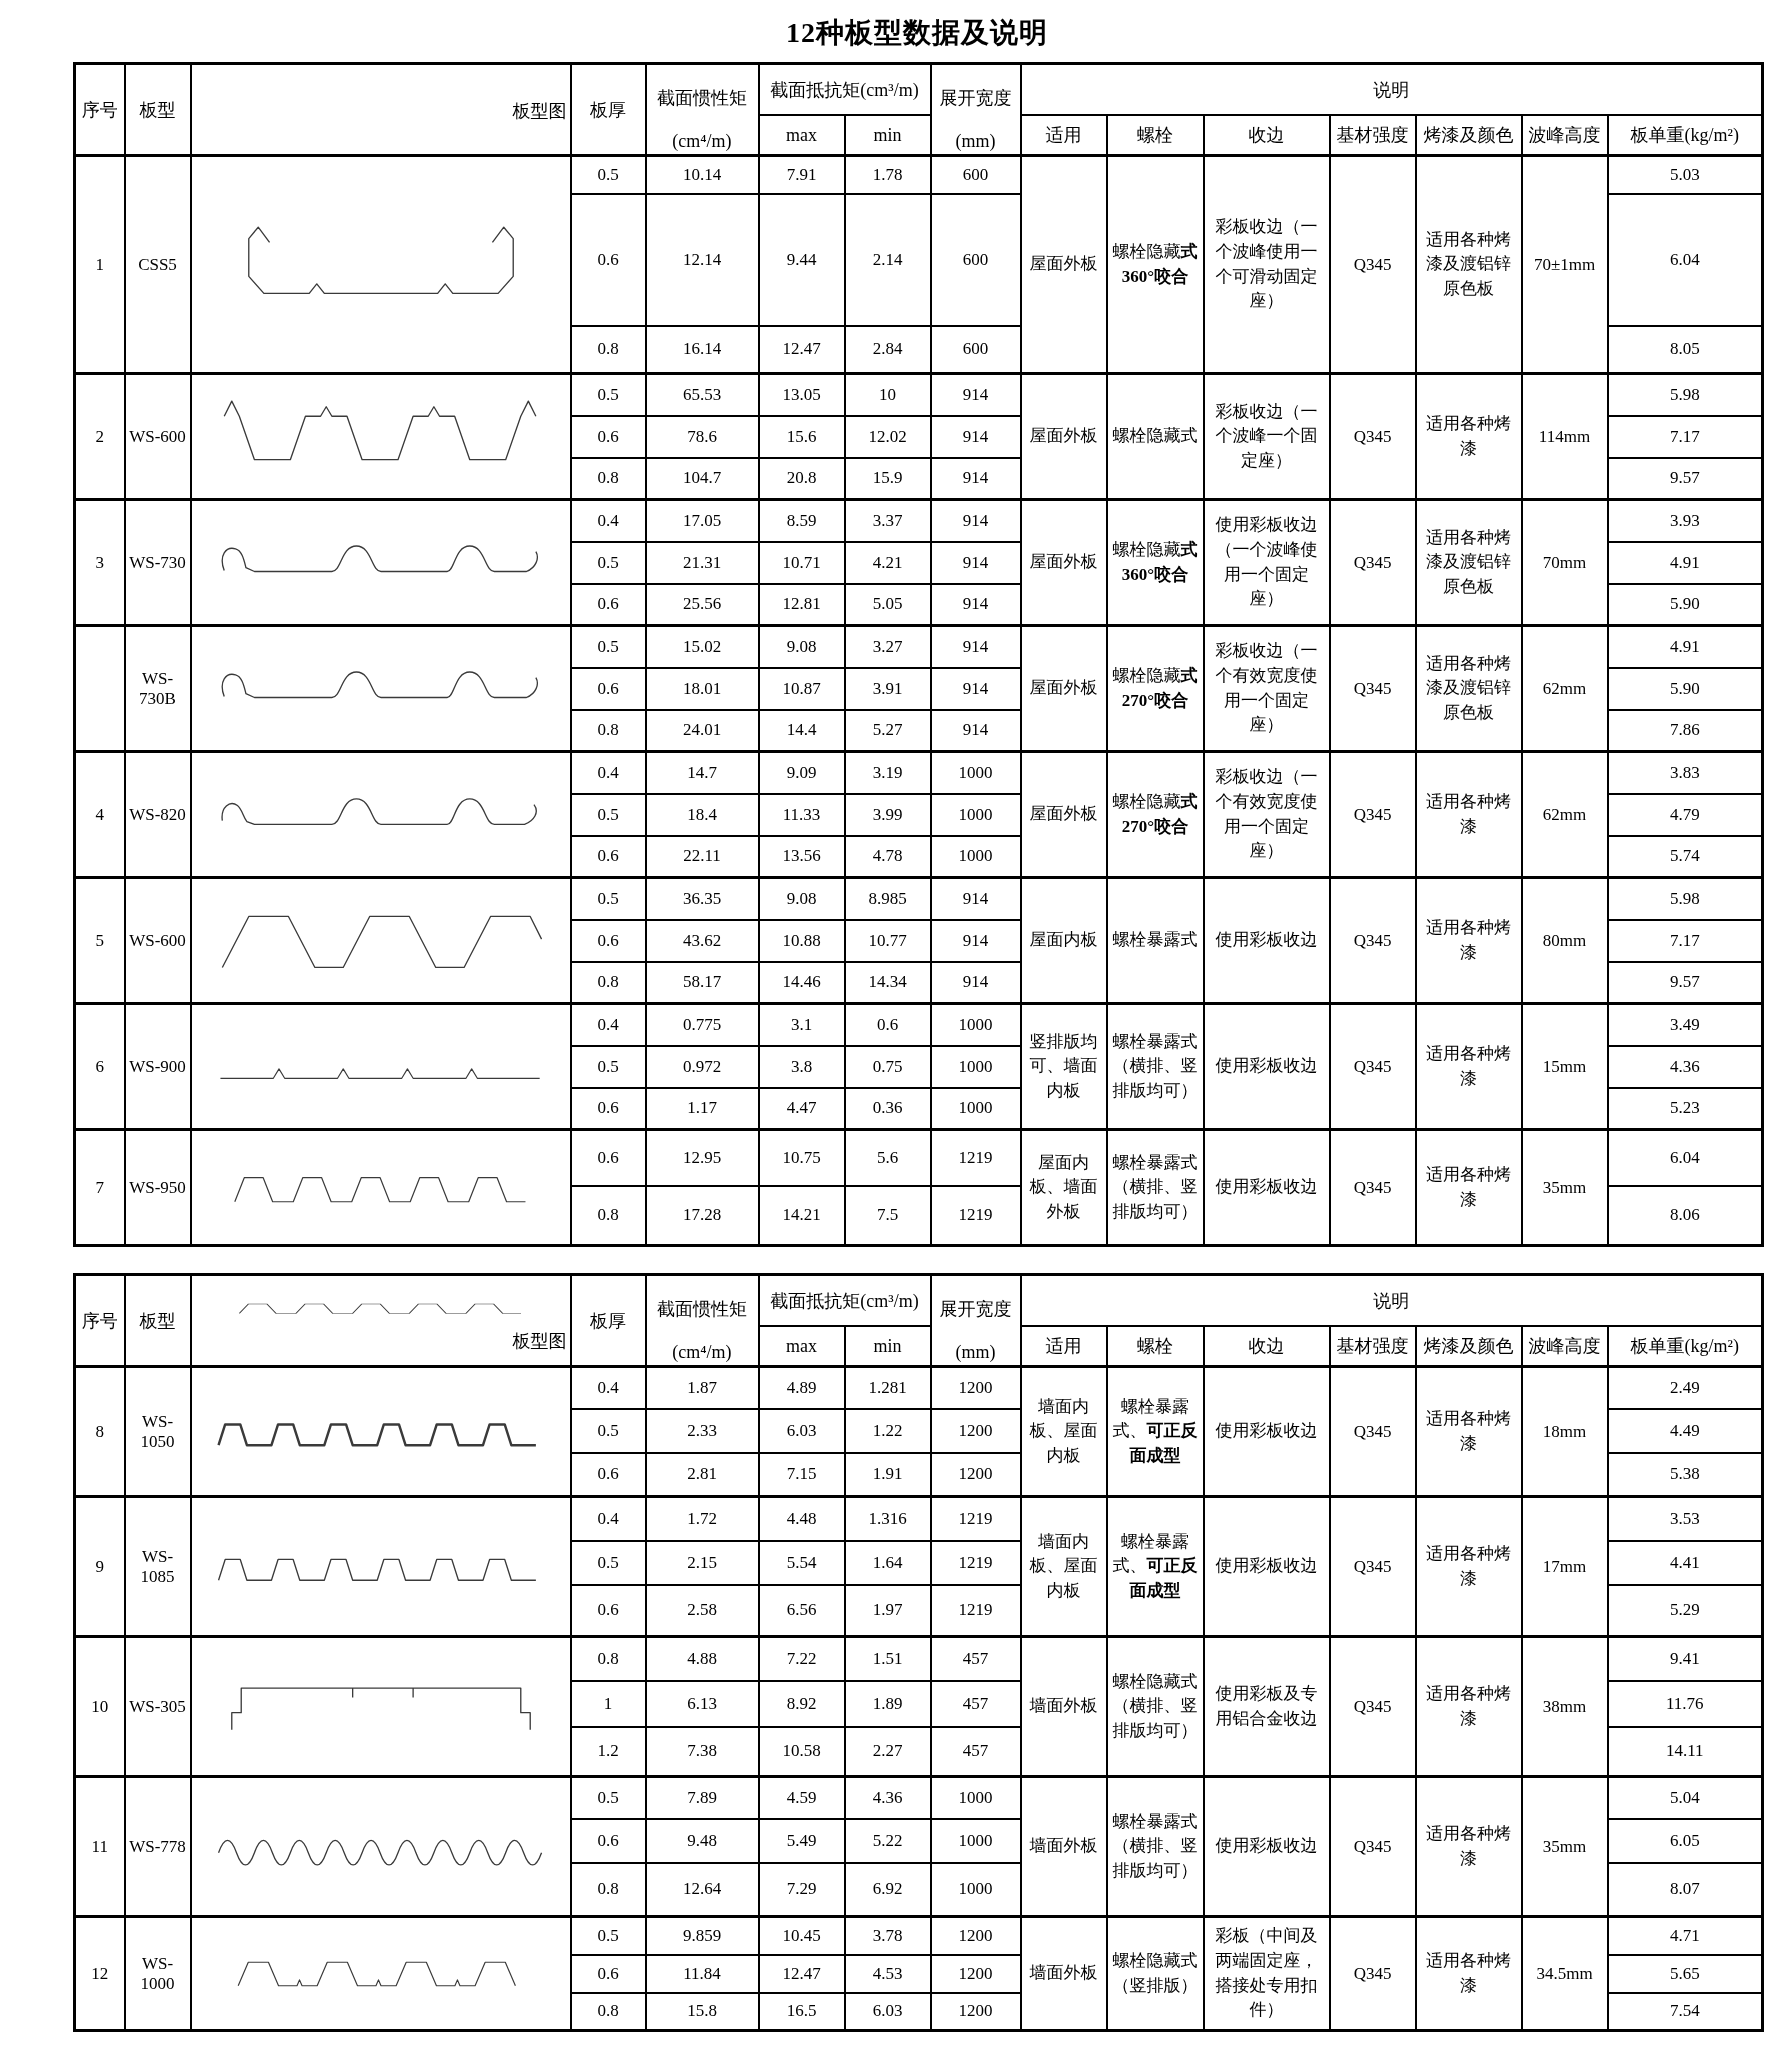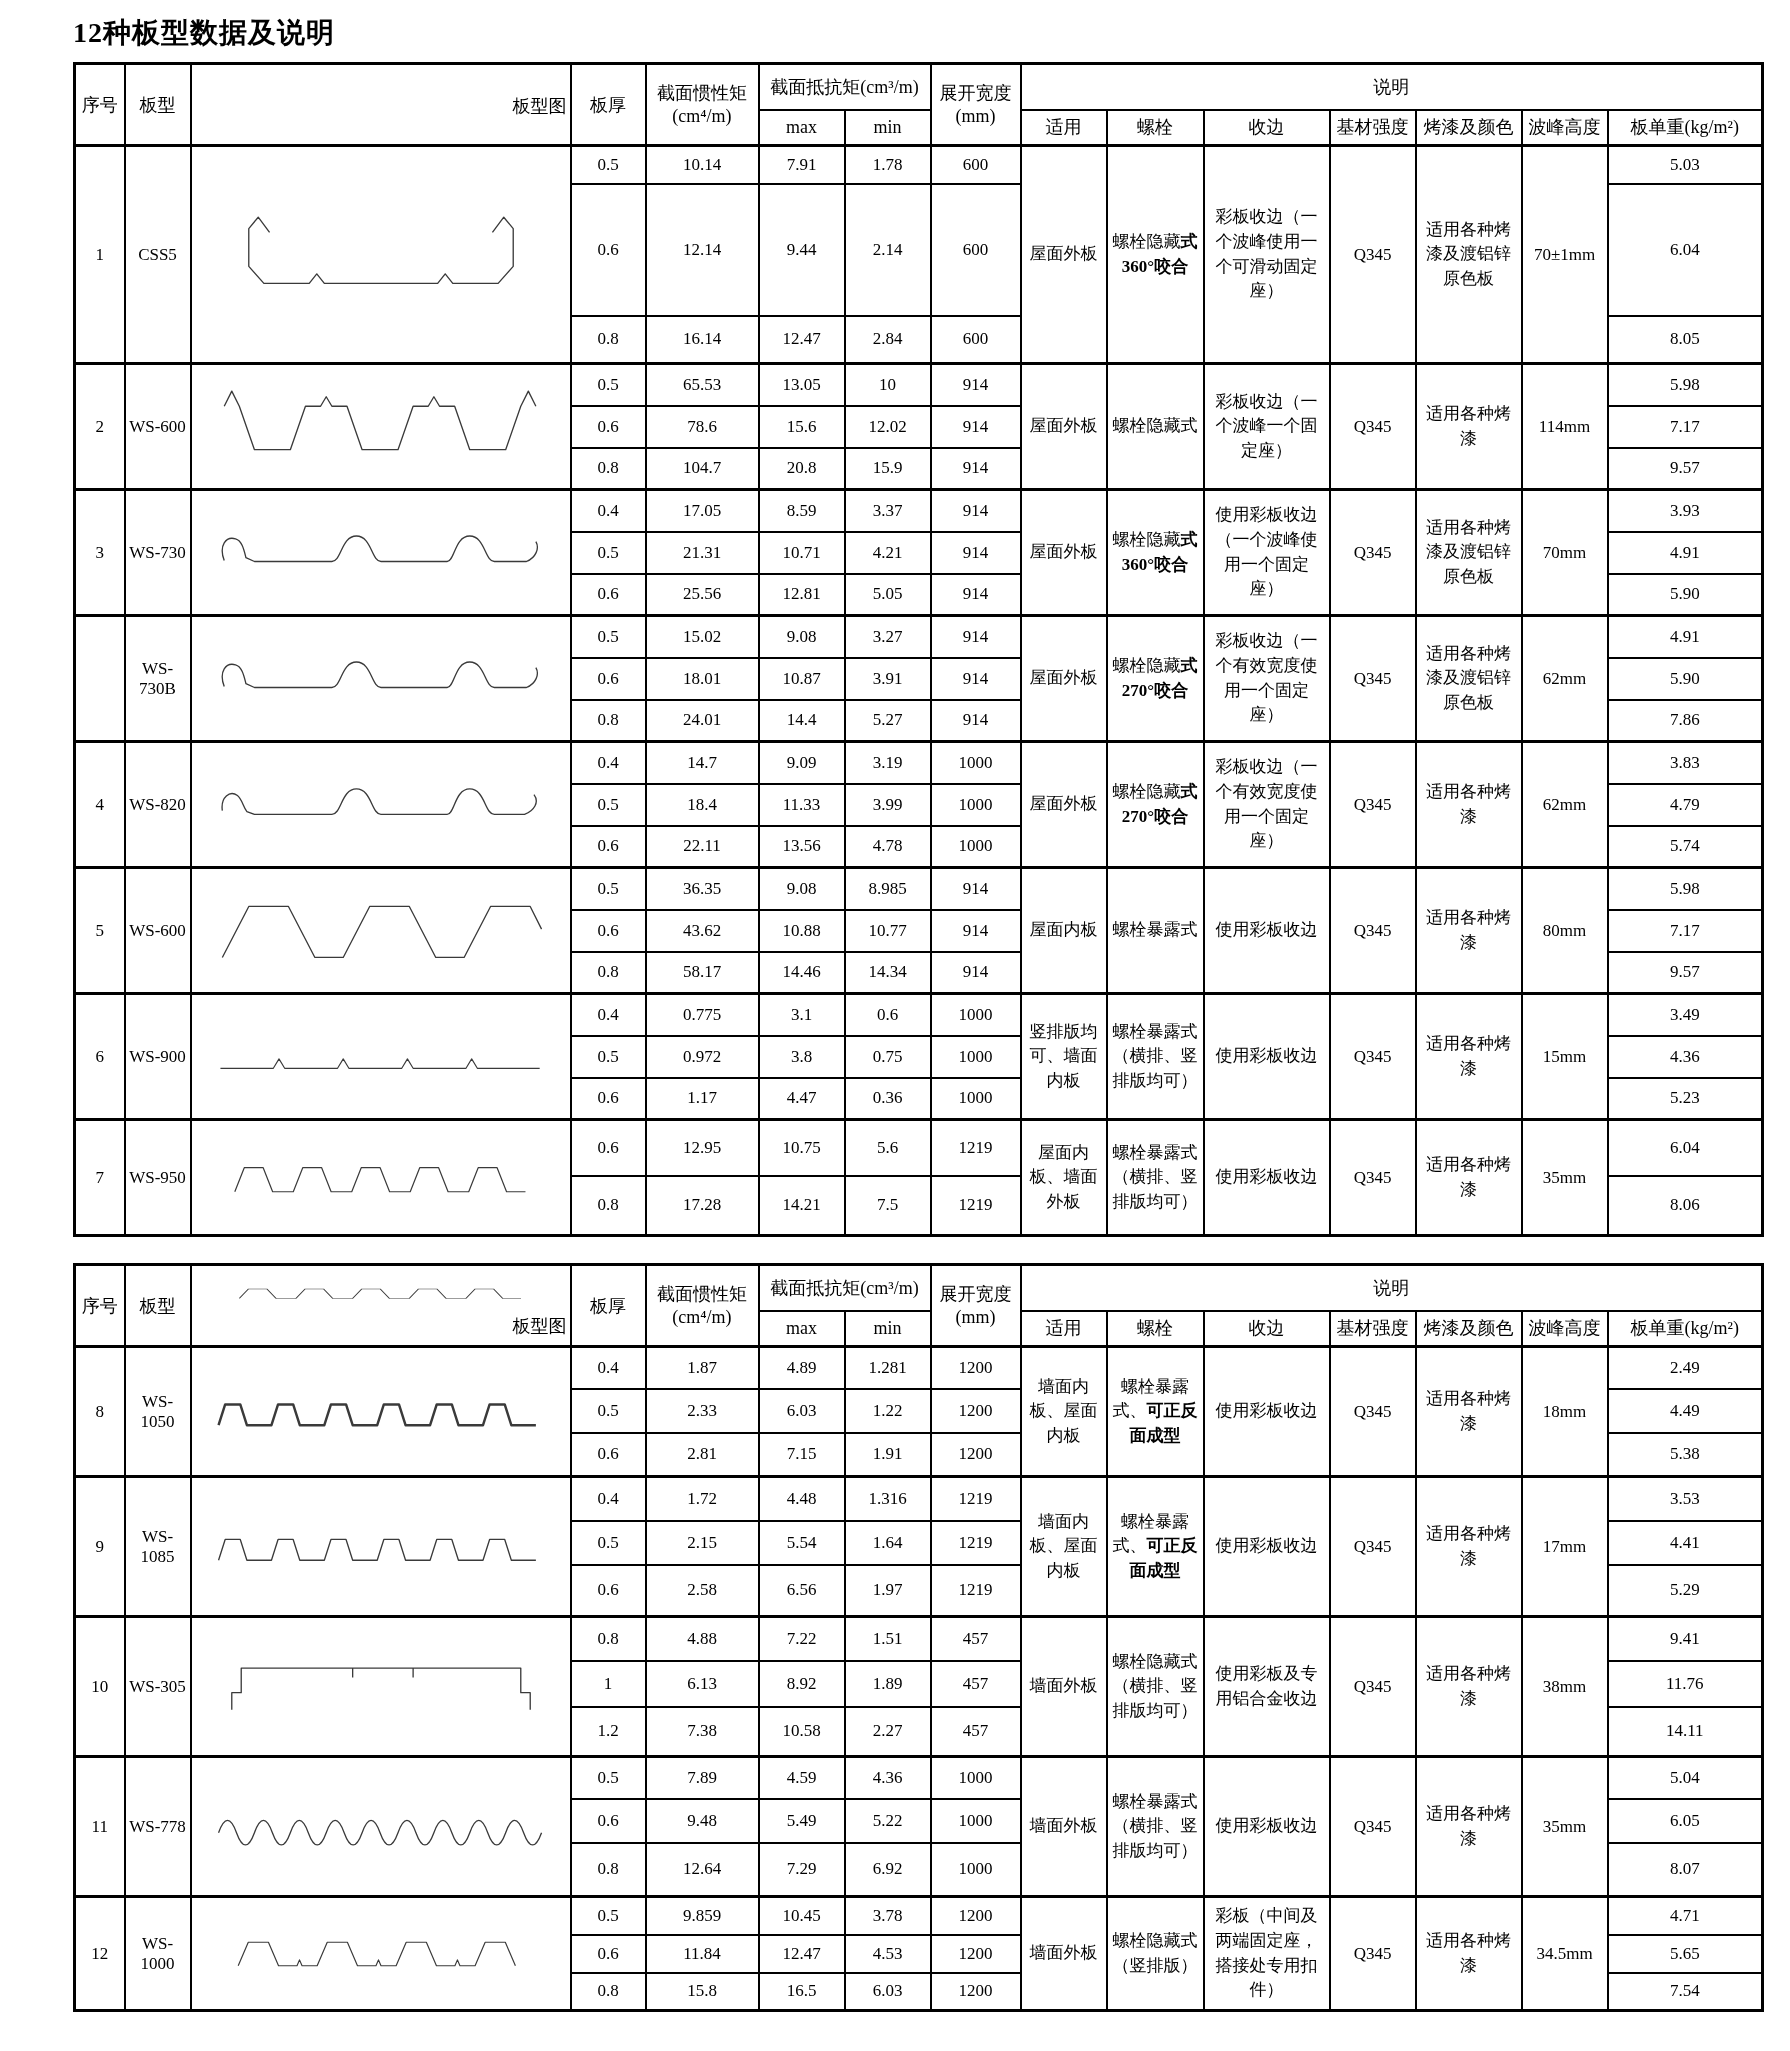--- a/index.html
+++ b/index.html
@@ -1,28 +1,28 @@
 <!DOCTYPE html>
 <html><head>
 <meta charset="utf-8">
 <style>
   html,body{margin:0;padding:0;background:#fff;color:#000;}
   body{width:1790px;font-family:"Liberation Serif","DejaVu Serif",serif;}
-  .title{width:1688px;margin:0 0 0 73px;padding:14px 0 10px;
+  .title{width:1688px;margin:0 0 0 73px;padding:14px 0 10px;text-align:center;
          font-size:28px;font-weight:bold;letter-spacing:1px;}
   table{border-collapse:collapse;table-layout:fixed;width:1688px;margin-left:73px;
         border:3px solid #000;}
   td,th{border:2px solid #000;text-align:center;vertical-align:middle;
         font-size:17px;font-weight:normal;padding:2px 3px;overflow:hidden;}
   th{font-size:18px;}
   tr.group-start>td{border-top:3px solid #000;}
   .desc{line-height:1.45;padding:2px 5px;}
   .bold{font-weight:bold;}
   .diagram-cell{padding:0;}
-  .hdr-stack div{line-height:1.25;}
+  .hdr-stack div{line-height:1.25;margin-top:20px;}
   .spacer{height:26px;}
   svg{display:block;margin:0 auto;}
   .hdr-diagram-wrap{display:flex;flex-direction:column;align-items:flex-end;gap:4px;padding-top:2px;}
 </style>
 </head>
 <body>
 
 <div class="title">12种板型数据及说明</div>
 
 <table>

